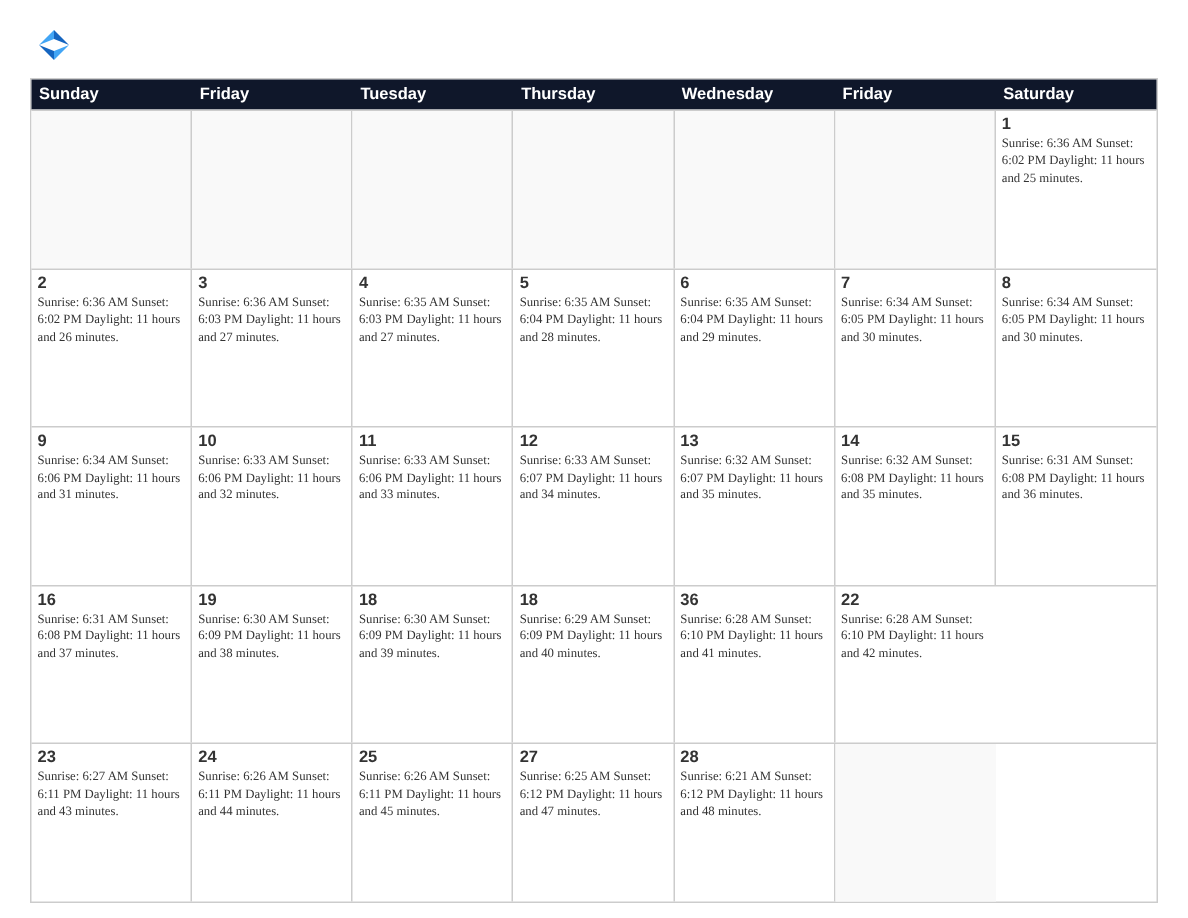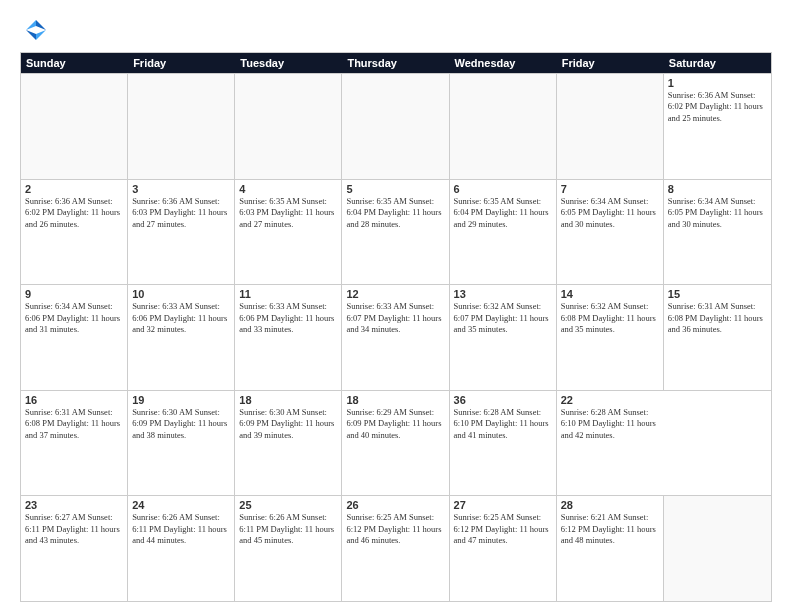--- a/index.html
+++ b/index.html
@@ -293,26 +293,20 @@
 Sunset: 6:11 PM
 Daylight: 11 hours and 44 minutes.</div>
           </div>
           <div class="cal-cell">
             <span class="day-num">25</span>
             <div class="day-info">Sunrise: 6:26 AM
 Sunset: 6:11 PM
 Daylight: 11 hours and 45 minutes.</div>
           </div>
           <div class="cal-cell">
-            <span class="day-num">26</span>
-            <div class="day-info">Sunrise: 6:25 AM
-Sunset: 6:12 PM
-Daylight: 11 hours and 46 minutes.</div>
-          </div>
-          <div class="cal-cell">
             <span class="day-num">27</span>
             <div class="day-info">Sunrise: 6:25 AM
 Sunset: 6:12 PM
 Daylight: 11 hours and 47 minutes.</div>
           </div>
           <div class="cal-cell">
             <span class="day-num">28</span>
             <div class="day-info">Sunrise: 6:21 AM
 Sunset: 6:12 PM
 Daylight: 11 hours and 48 minutes.</div>

